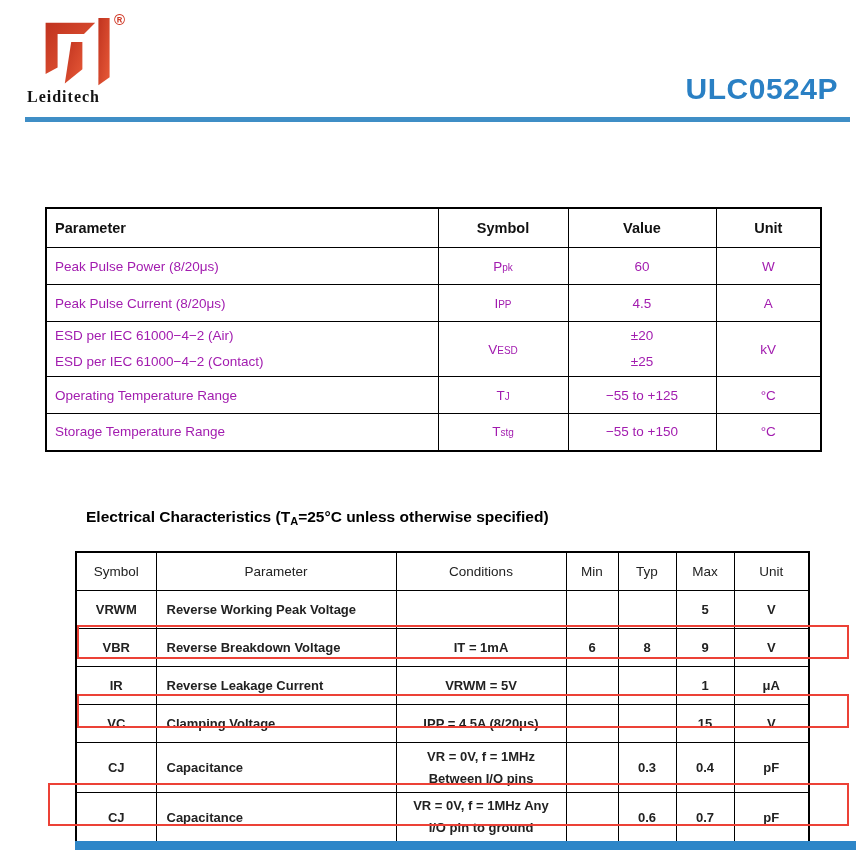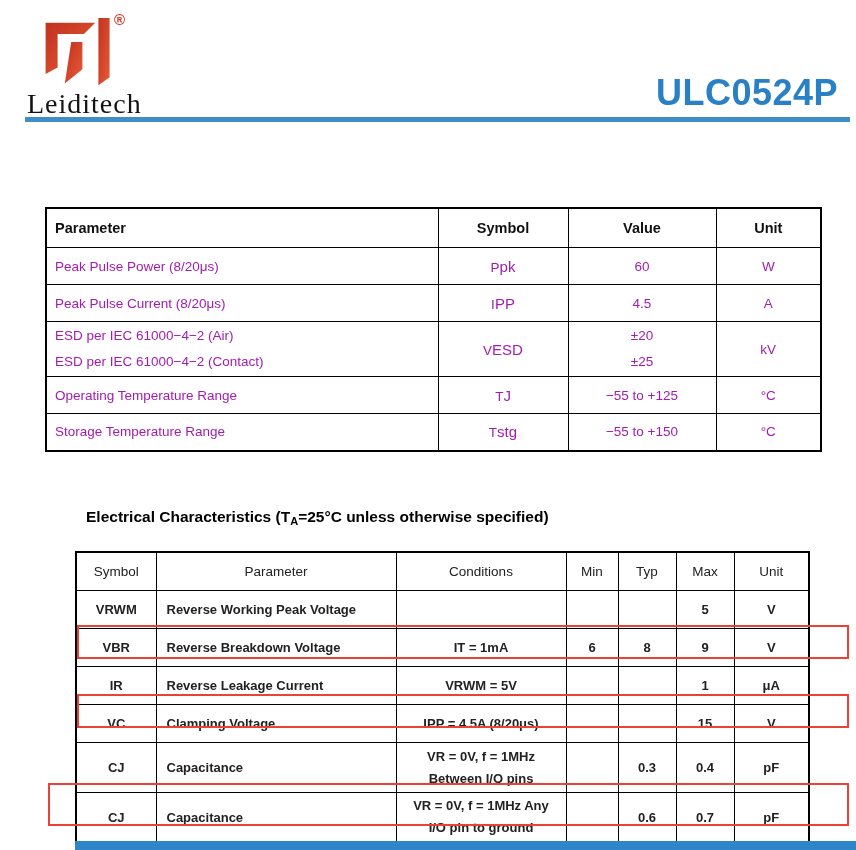--- a/index.html
+++ b/index.html
@@ -4,22 +4,22 @@
 <style>
   html,body{margin:0;padding:0;background:#fff;}
   body{width:856px;height:850px;position:relative;overflow:hidden;
        font-family:"Liberation Sans","DejaVu Sans",sans-serif;color:#111;}
   .page{position:absolute;inset:0;background:#fff;}
 
   
   .logo-svg{position:absolute;left:36px;top:10px;width:80px;height:80px;}
   .reg-mark{position:absolute;left:114px;top:11px;font-size:15px;color:#d03a28;font-weight:bold;}
   .brand-name{position:absolute;left:27px;top:88px;font-family:"Liberation Serif","DejaVu Serif",serif;
-              font-weight:normal;font-size:28px;color:#141414;letter-spacing:1px;}
-  .part-number{position:absolute;right:18px;top:72px;font-size:36px;font-weight:bold;
+              font-weight:bold;font-size:16px;color:#141414;letter-spacing:1px;}
+  .part-number{position:absolute;right:18px;top:72px;font-size:30px;font-weight:bold;
                color:#2a80c4;letter-spacing:0.5px;}
   .header-rule{position:absolute;left:25px;right:6px;top:117px;height:5px;background:#3f8ec6;}
   .footer-rule{position:absolute;left:75px;right:0px;top:841px;height:9px;background:#2e86c8;}
 
   
   .sec-title{position:absolute;left:42px;font-size:15.5px;font-weight:bold;color:#000;white-space:nowrap;}
   .sec-title .tsub{font-size:11px;vertical-align:-3px;font-weight:bold;}
   #title-abs{top:163px;}
   #title-elec{top:508px;margin-left:44px;}
 
@@ -34,21 +34,21 @@
   .t1 tr.r-dbl{height:54px;}
   .two-line{line-height:26px;}
 
   .t2{position:absolute;left:75px;top:551px;width:733px;border:2px solid #000;}
   .t2 th{font-size:13.5px;font-weight:normal;text-align:center;height:35px;color:#222;}
   .t2 td{font-size:13px;text-align:center;color:#222;height:35px;font-weight:bold;}
   .t2 .p-col{text-align:left;padding-left:10px;margin-left:48px;}
   .t2 tr.tall{height:50px;}
   .cond-two{line-height:22px;}
 
-  .sub{font-size:15px;}
+  .sub{font-size:10px;}
 
   
   .hl{position:absolute;border:2px solid #ec4136;background:transparent;z-index:5;}
   #hl-vbr{left:77px;top:625px;width:768px;height:30px;}
   #hl-vc{left:77px;top:694px;width:768px;height:30px;}
   #hl-cj{left:48px;top:783px;width:797px;height:39px;}
 </style>
 </head>
 <body>
 

